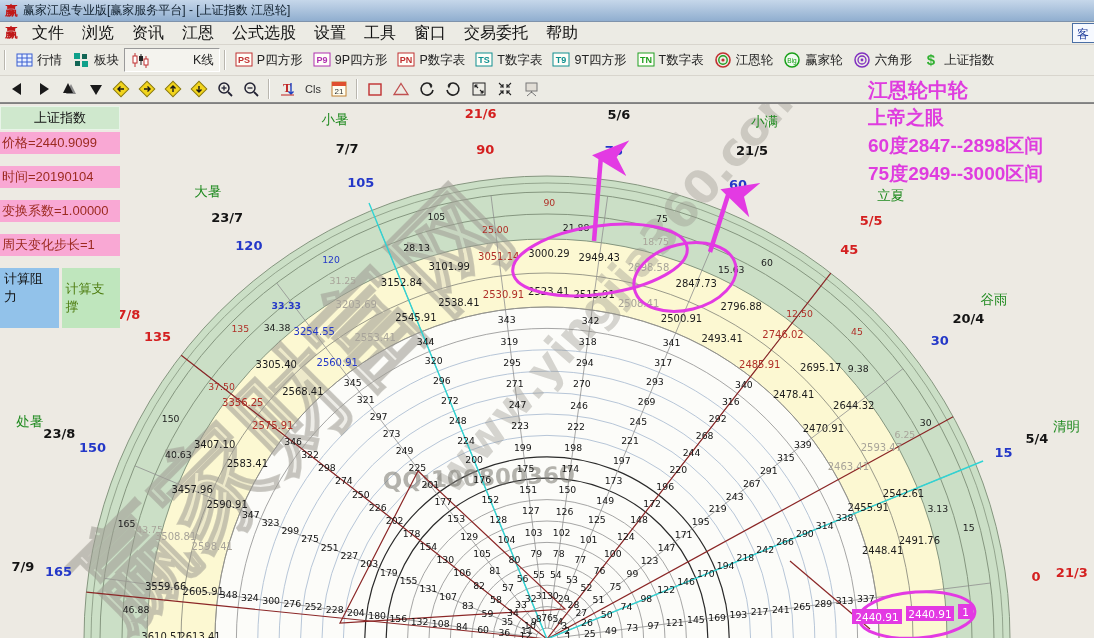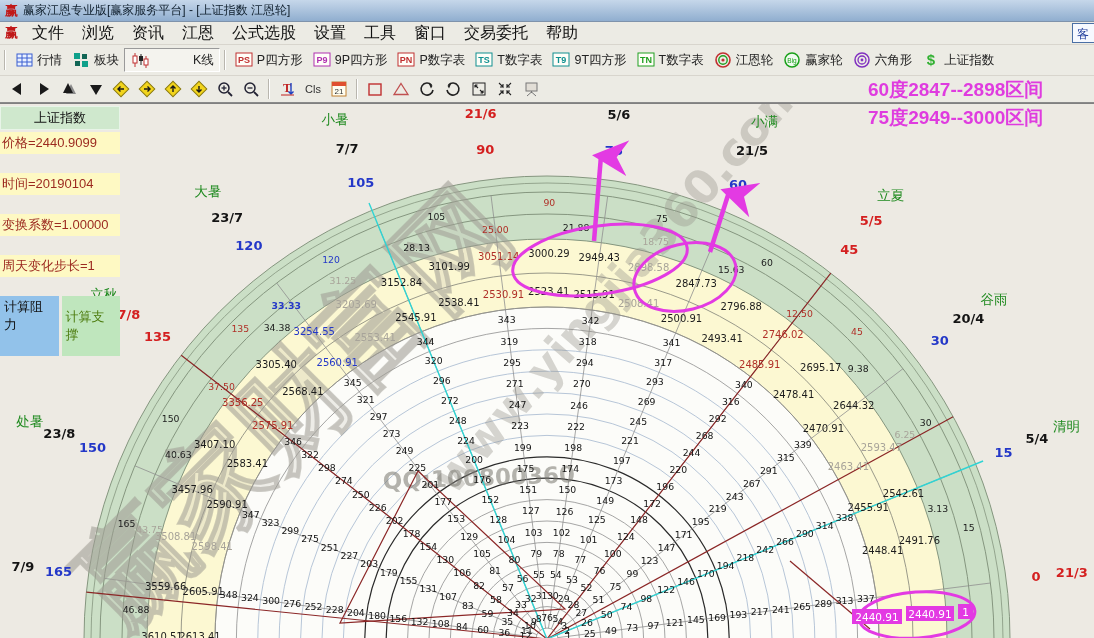--- a/index.html
+++ b/index.html
@@ -27,21 +27,21 @@
   .tb-ico{display:flex;align-items:center;justify-content:center;width:19px;height:18px;}
   .tb-sep{width:1px;height:20px;background:#b9b6ae;border-right:1px solid #fff;margin:0 4px;}
   .tb2-btn{display:flex;align-items:center;justify-content:center;width:24px;height:22px;margin:0 1px;}
   
   #chart{position:absolute;left:0;top:103px;width:1094px;height:535px;background:#edeae3;
     border-top:1px solid #808080;box-sizing:content-box;}
   #chart svg{position:absolute;left:0;top:0;}
   
   #panel{position:absolute;left:0;top:2px;width:120px;z-index:6;font-size:13px;}
   #panel .hdr{background:#cfe8cd;color:#111;text-align:center;padding:2px 0;margin-bottom:2px;border:1px solid #e8f4e8;}
-  #panel .row{background:#fef9c3;color:#9c2a20;padding:2px 1px 2px 2px;margin-bottom:19px;white-space:nowrap;overflow:visible;}
+  #panel .row{background:#f9a8d4;color:#9c2a20;padding:2px 1px 2px 2px;margin-bottom:12px;white-space:nowrap;overflow:visible;}
   #panel .btns{display:flex;gap:3px;}
   #panel .btn1{background:#92c2ea;color:#111;padding:2px 4px;}
   #panel .btn2{background:#bfe6bd;color:#4d7c0f;padding:12px 4px;}
   
   #anno{position:absolute;left:868px;top:76px;z-index:7;color:#df3cdf;line-height:28px;}
   #anno .t{font-size:20px;font-weight:600;}
   #anno .l{font-size:19px;font-weight:600;}
 </style>
 </head>
 <body>
@@ -753,16 +753,18 @@
           <div class="row">周天变化步长=1</div>
         </div>
       <div class="btns" id="panel-btns">
           <div class="btn1">计算阻力</div>
           <div class="btn2">计算支撑</div>
         </div>
     </div>
   </div>
 
   <div id="anno">
+    <div class="t">江恩轮中轮</div>
+    <div class="l">上帝之眼</div>
     <div class="l">60度2847--2898区间</div>
     <div class="l">75度2949--3000区间</div>
   </div>
 </div>
 
 </body></html>

